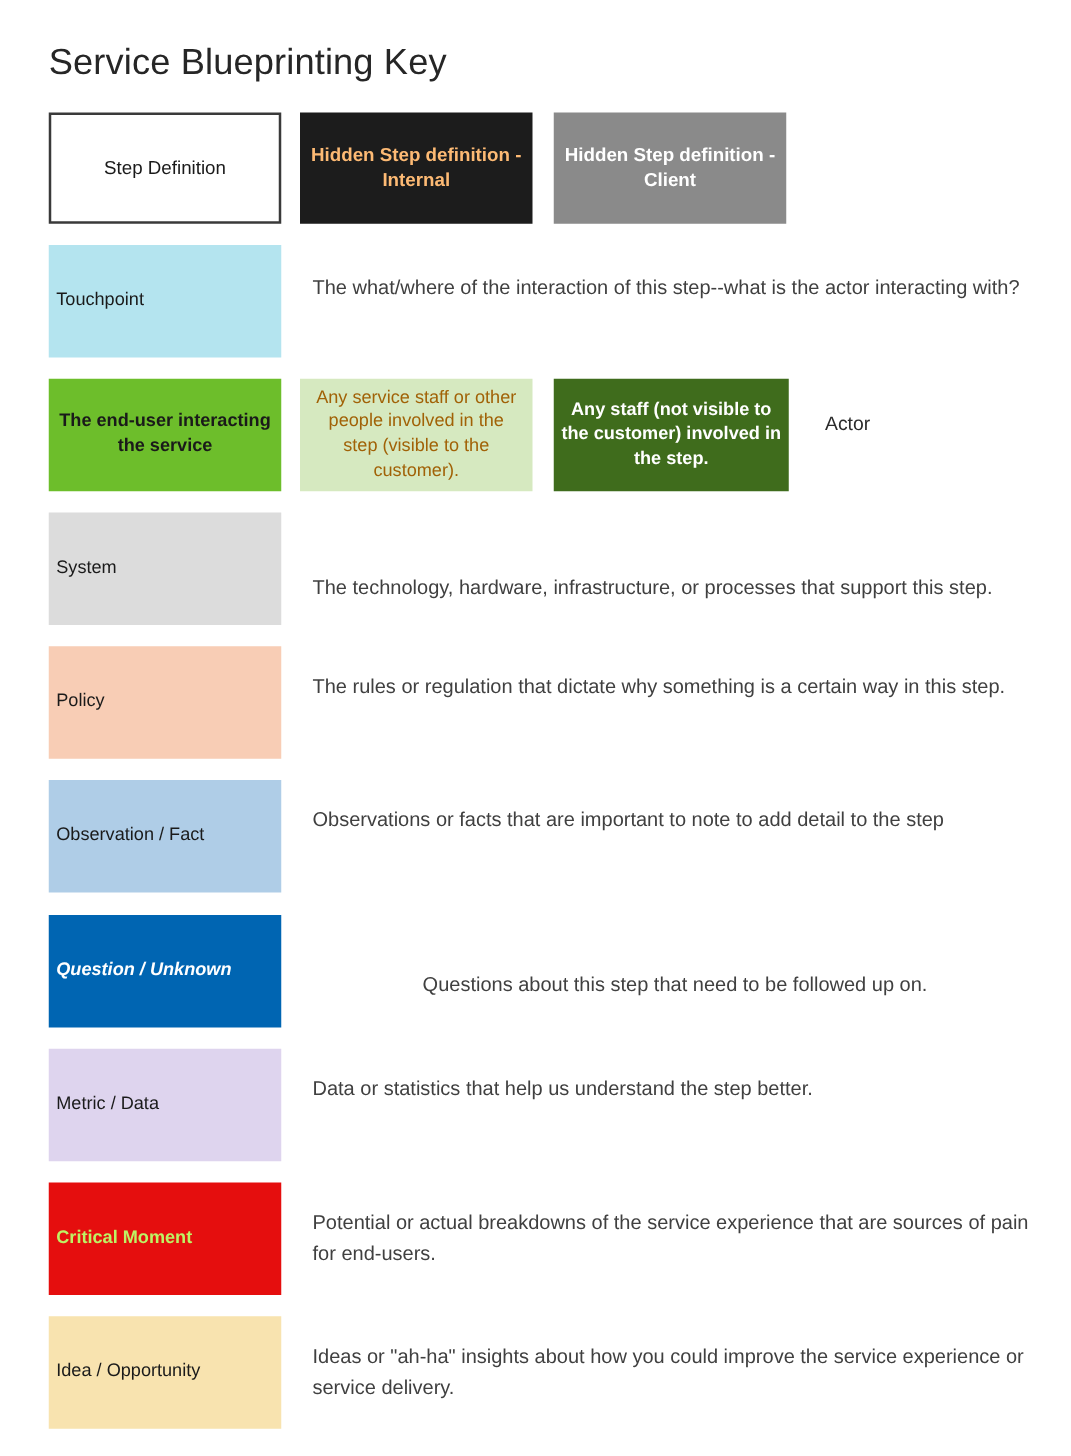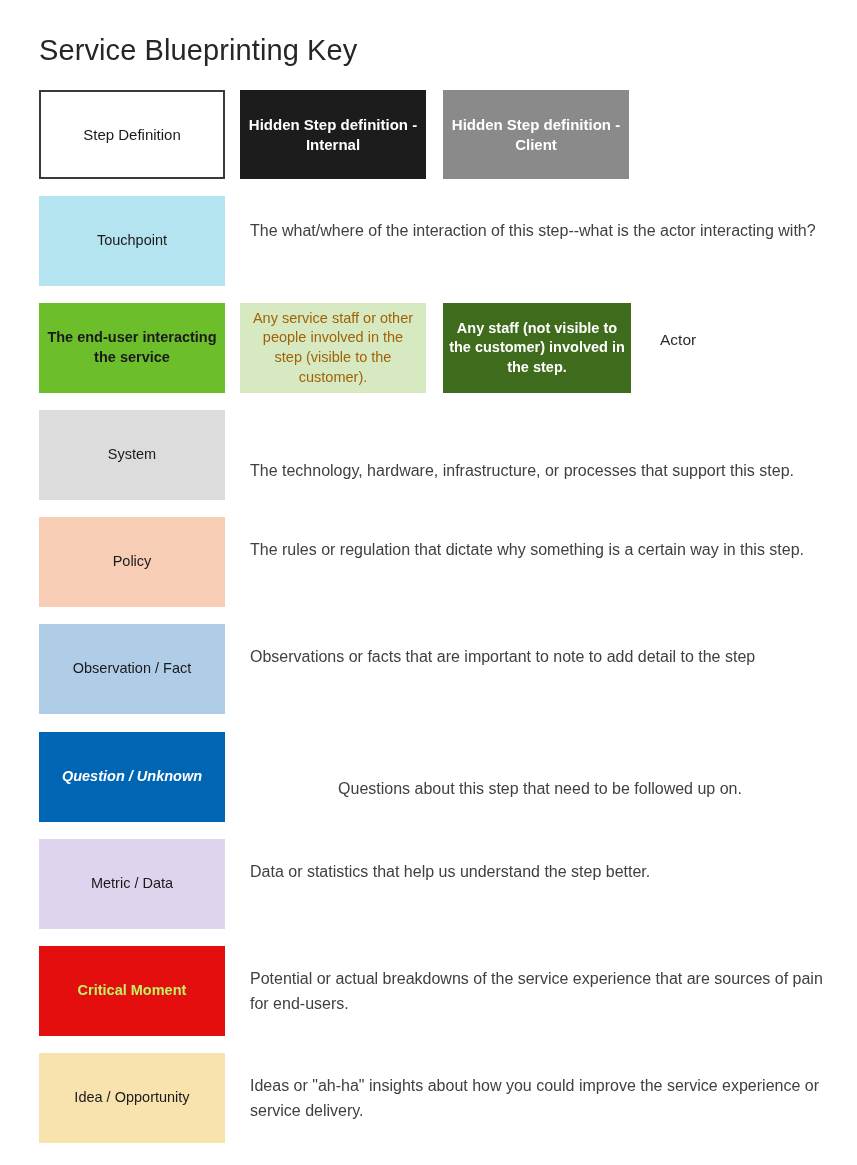--- a/index.html
+++ b/index.html
@@ -32,32 +32,32 @@
     text-align: center;
     font-size: 14.5px;
     line-height: 1.32;
     padding: 4px 8px;
   }
   .swatch.bold { font-weight: bold; }
 
   
   .row-top .swatch { top: 90px; height: 89px; width: 186px; }
   .box-step-def  { left: 39px;  background: #ffffff; border: 2px solid #3a3a3a; color: #1a1a1a; font-size: 15px; }
-  .box-hidden-internal { left: 240px; background: #1c1c1c; color: #ffffff; font-size: 15px; }
+  .box-hidden-internal { left: 240px; background: #1c1c1c; color: #fdba74; font-size: 15px; }
   .box-hidden-client   { left: 443px; background: #8a8a8a; color: #ffffff; font-size: 15px; }
 
   
   .key-row { position: absolute; left: 0; width: 857px; }
   .key-row .swatch-main {
     position: absolute;
     left: 39px;
     width: 186px;
     display: flex;
     align-items: center;
-    justify-content: center;
+    justify-content: flex-start;
     text-align: center;
     font-size: 14.5px;
     line-height: 1.35;
     color: #1a1a1a;
     padding: 4px 6px;
   }
   .key-row .desc {
     position: absolute;
     left: 250px;
     width: 580px;

